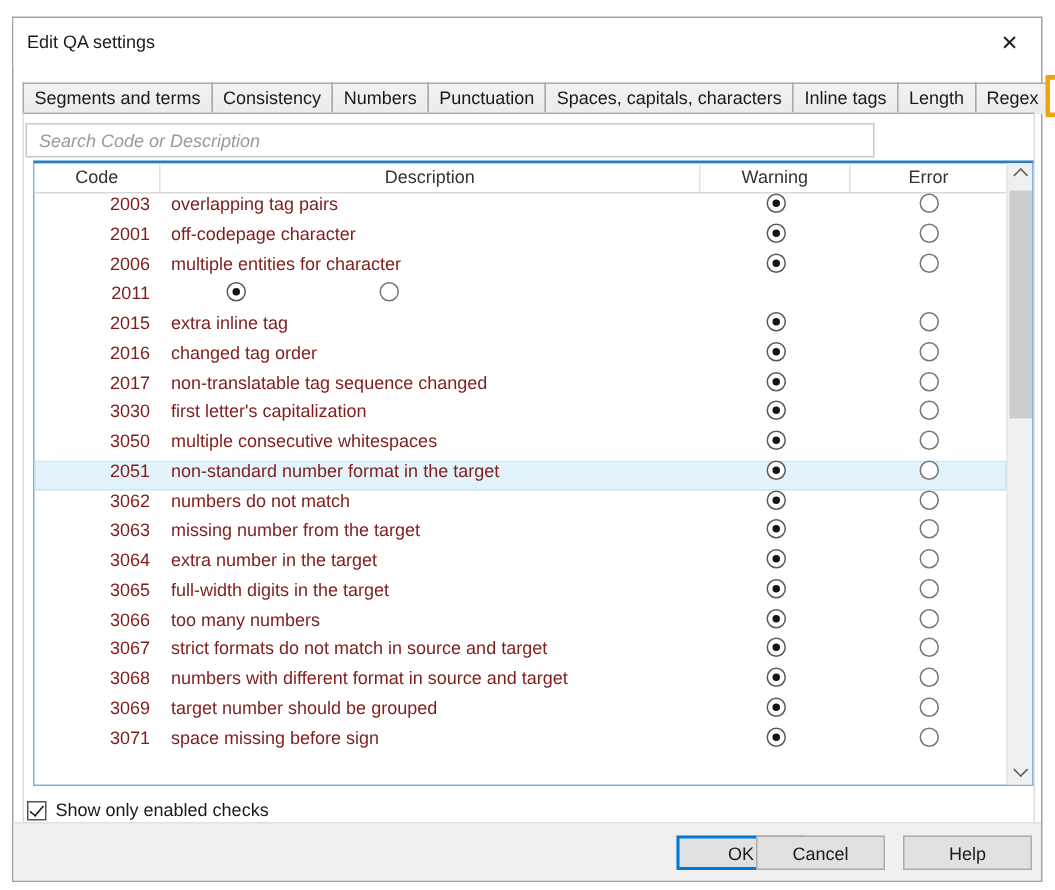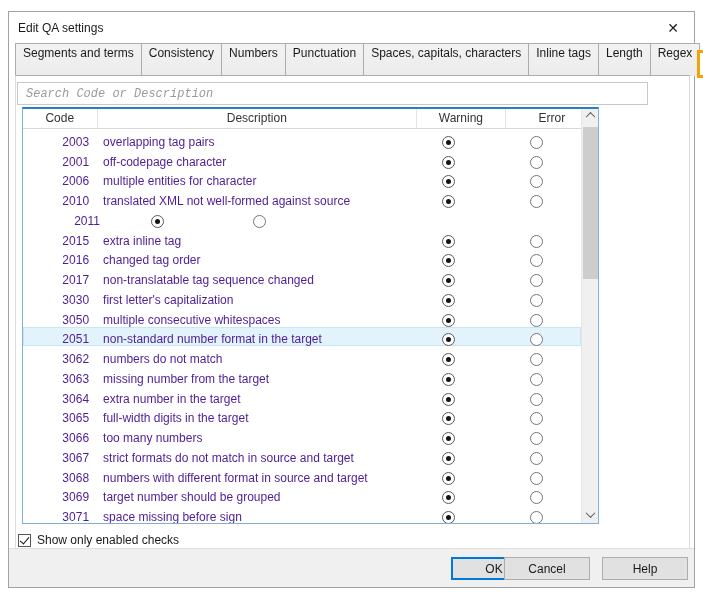--- a/index.html
+++ b/index.html
@@ -8,41 +8,41 @@
   .dialog { position:absolute; left:8px; top:11px; width:687px; height:577px; background:#ffffff; border:1px solid #a2a2a2; }
 
   
   .titlebar { position:absolute; left:0; top:0; right:0; height:33px; background:#ffffff; }
   .title { position:absolute; left:9px; top:9px; font-size:12px; color:#1a1a1a; }
   .close-btn { position:absolute; right:6px; top:4px; width:30px; height:24px; display:flex; align-items:center; justify-content:center; cursor:default; background:transparent; border:none; }
   .close-btn span { font-size:14px; color:#222; line-height:1; font-weight:400; }
 
   
   .tabstrip { position:absolute; left:6px; top:40px; right:6px; height:24px; display:flex; align-items:flex-end; }
-  .tab { height:33px; line-height:19px; padding:0 7px; background:linear-gradient(#f2f2f2,#ececec); border:1px solid #acacac; border-bottom:none; margin-right:-1px; white-space:nowrap; color:#1a1a1a; position:relative; }
+  .tab { height:21px; line-height:19px; padding:0 7px; background:linear-gradient(#f2f2f2,#ececec); border:1px solid #acacac; border-bottom:none; margin-right:-1px; white-space:nowrap; color:#1a1a1a; position:relative; }
   .tab.active { height:24px; line-height:22px; background:#ffffff; z-index:3; padding:0 9px; outline:3px solid #f0a30a; outline-offset:-1px; }
 
   
   .panel { position:absolute; left:6px; top:63px; width:675px; height:474px; background:#ffffff; border:1px solid #dcdcdc; border-top:1px solid #acacac; }
 
   
-  .search-box { position:absolute; left:8px; top:70px; width:631px; height:23px; border:1px solid #c8c8c8; background:#fff; padding:0 8px; font-family:Liberation Mono, monospace; font-size:12px; font-style:italic; color:#333; }
+  .search-box { position:absolute; left:8px; top:70px; width:566px; height:23px; border:1px solid #c8c8c8; background:#fff; padding:0 8px; font-family:Liberation Sans, sans-serif; font-size:12px; font-style:italic; color:#333; }
   .search-box::placeholder { color:#9a9a9a; font-style:italic; opacity:1; }
 
   
-  .table { position:absolute; left:13px; top:95px; width:577px; height:417px; background:#fff; border:1px solid #7fb0d8; border-top:2px solid #2d7dc1; overflow:hidden; }
+  .table { position:absolute; left:13px; top:95px; width:667px; height:417px; background:#fff; border:1px solid #7fb0d8; border-top:2px solid #2d7dc1; overflow:hidden; }
   .thead { display:flex; height:20px; line-height:19px; background:#fff; border-bottom:1px solid #d9d9d9; color:#333; }
   .th { text-align:center; border-right:1px solid #e4e4e4; overflow:hidden; }
   .th:last-child { border-right:none;text-align:center; }
   .col-code { width:84px; }
   .col-desc { width:360px; }
   .col-warn { width:100px; }
   .col-err  { width:104px; }
   .tbody { position:absolute; left:0; top:20px; right:17px; bottom:0; }
-  .row { display:flex; height:19.75px; align-items:flex-end; color:#4c1d95; }
+  .row { display:flex; height:19.75px; align-items:flex-start; color:#7f1d1d; }
   .row.selected { background:#e2f3fc; box-shadow:inset 0 0 0 1px #c5e8f7; }
   .cell-code { width:84px; text-align:right; padding-right:7px; }
   .cell-desc { width:360px; padding-left:7px; white-space:nowrap; overflow:hidden; }
   .cell-warn { width:100px; display:flex; justify-content:center; }
   .cell-err  { width:104px; display:flex; justify-content:center; }
 
   .radio { width:13px; height:13px; border:1px solid #767676; border-radius:50%; background:#fff; position:relative; }
   .radio.on { border-color:#5a5a5a; }
   .radio.on::after { content:""; position:absolute; left:3px; top:3px; width:5px; height:5px; border-radius:50%; background:#141414; }
 
@@ -137,30 +137,20 @@
       <div class="cell-code">2006</div>
       <div class="cell-desc">multiple entities for character</div>
       <div class="cell-warn">
             <span class="radio on"></span>
           </div>
       <div class="cell-err">
             <span class="radio"></span>
           </div>
     </div>
 
-    <div class="row">
-      <div class="cell-code">2010</div>
-      <div class="cell-desc">translated XML not well-formed against source</div>
-      <div class="cell-warn">
-            <span class="radio on"></span>
-          </div>
-      <div class="cell-err">
-            <span class="radio"></span>
-          </div>
-    </div>
 
     <div class="row">
       <div class="cell-code">2011</div>
       <div class="cell-warn">
             <span class="radio on"></span>
           </div>
       <div class="cell-err">
             <span class="radio"></span>
           </div>
     </div>

